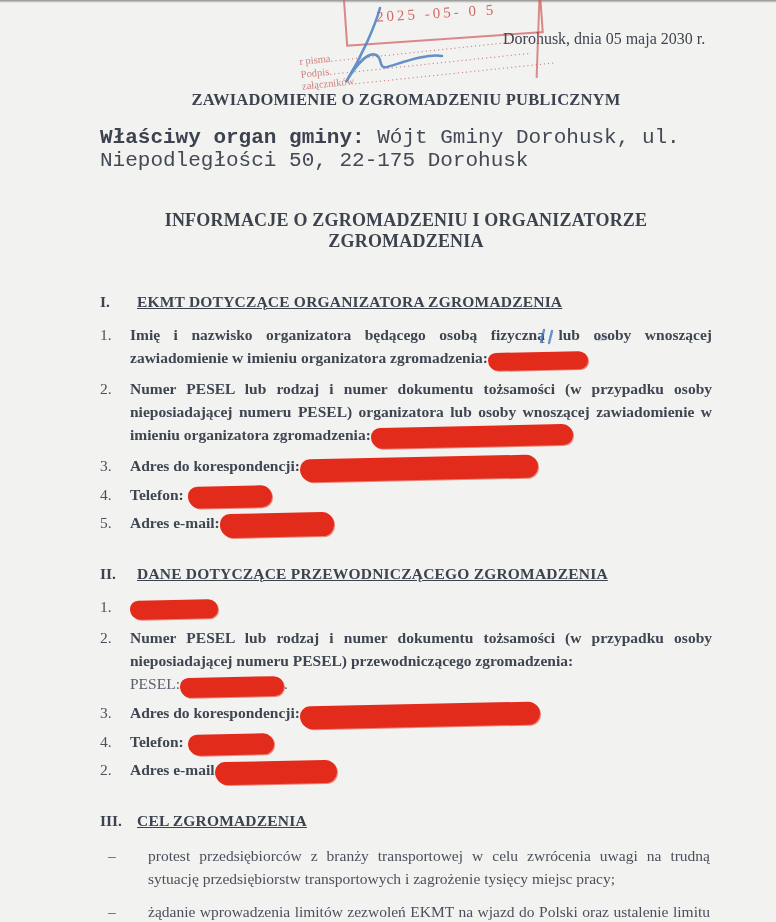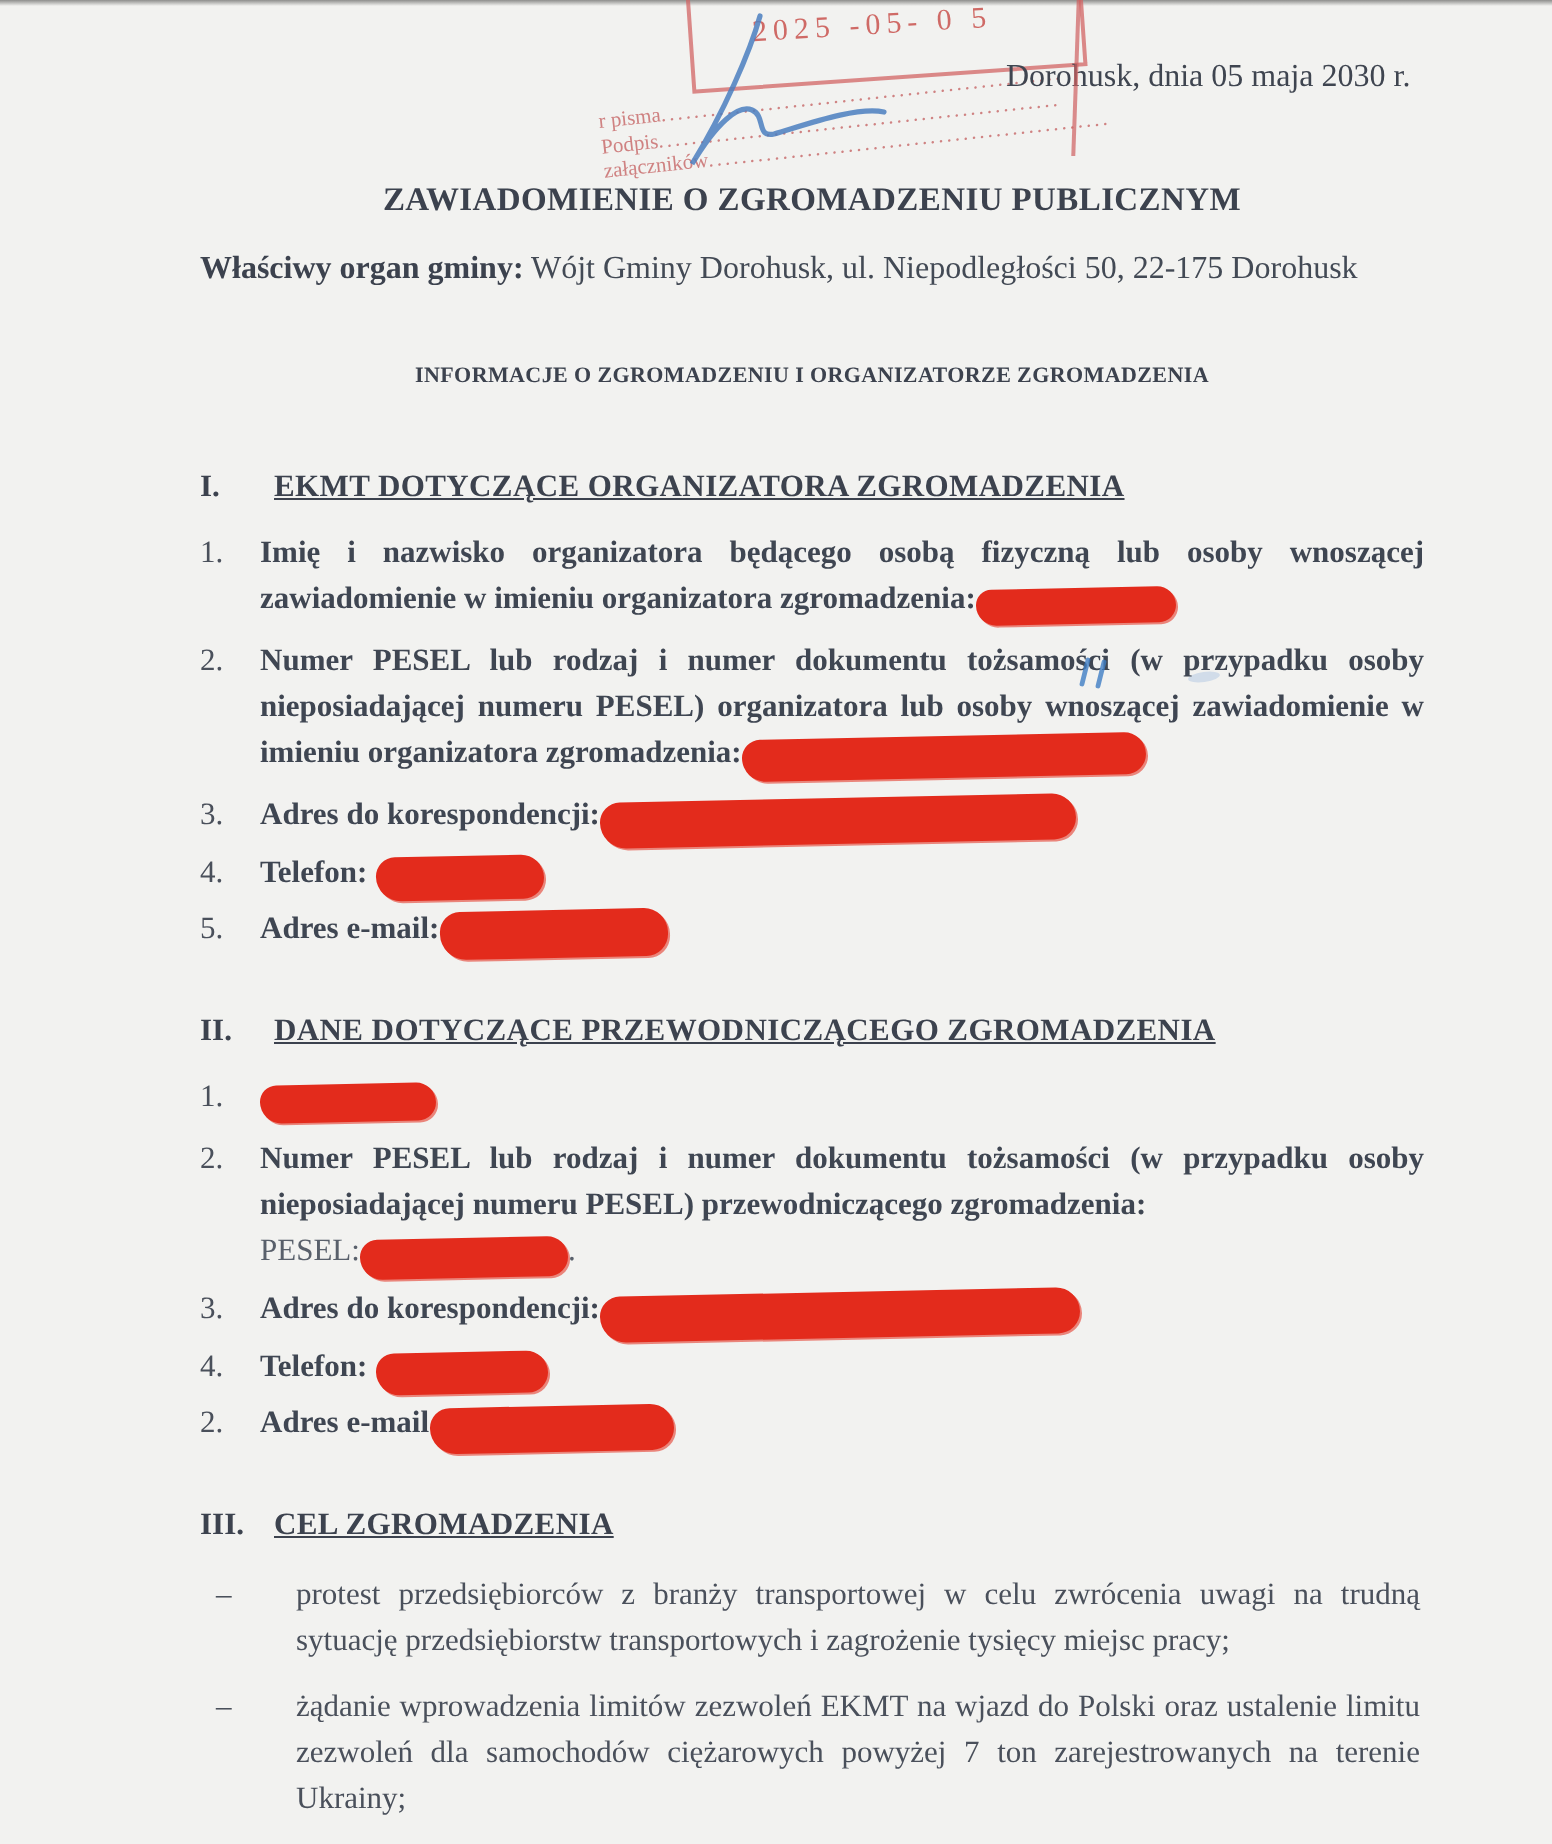--- a/index.html
+++ b/index.html
@@ -59,24 +59,24 @@
   }
 
   .content {
     position:absolute; left:100px; top:90px; width:612px;
   }
   .doc-title {
     text-align:center; font-weight:bold; font-size:16.5px;
     letter-spacing:.2px; color:#3c424e;
     margin:0 0 16px 0;
   }
-  .organ-line { font-size:16px; margin:0 0 38px 0; }
+  .organ-line { font-size:21px; margin:0 0 38px 0;font-family:Liberation Mono, monospace; }
   .organ-line b { color:#3c424e; }
   .doc-subtitle {
-    text-align:center; font-weight:bold; font-size:11px;
+    text-align:center; font-weight:bold; font-size:18px;
     color:#3c424e; margin:0 0 38px 0; letter-spacing:.2px;
   }
 
   
   .sec-heading {
     display:flex; font-weight:bold; font-size:15.5px; color:#3c424e;
     line-height:23px; margin:0 0 10px 0;
   }
   .sec-num { width:37px; flex-shrink:0; }
   .sec-title { text-decoration:underline; letter-spacing:.2px; }

